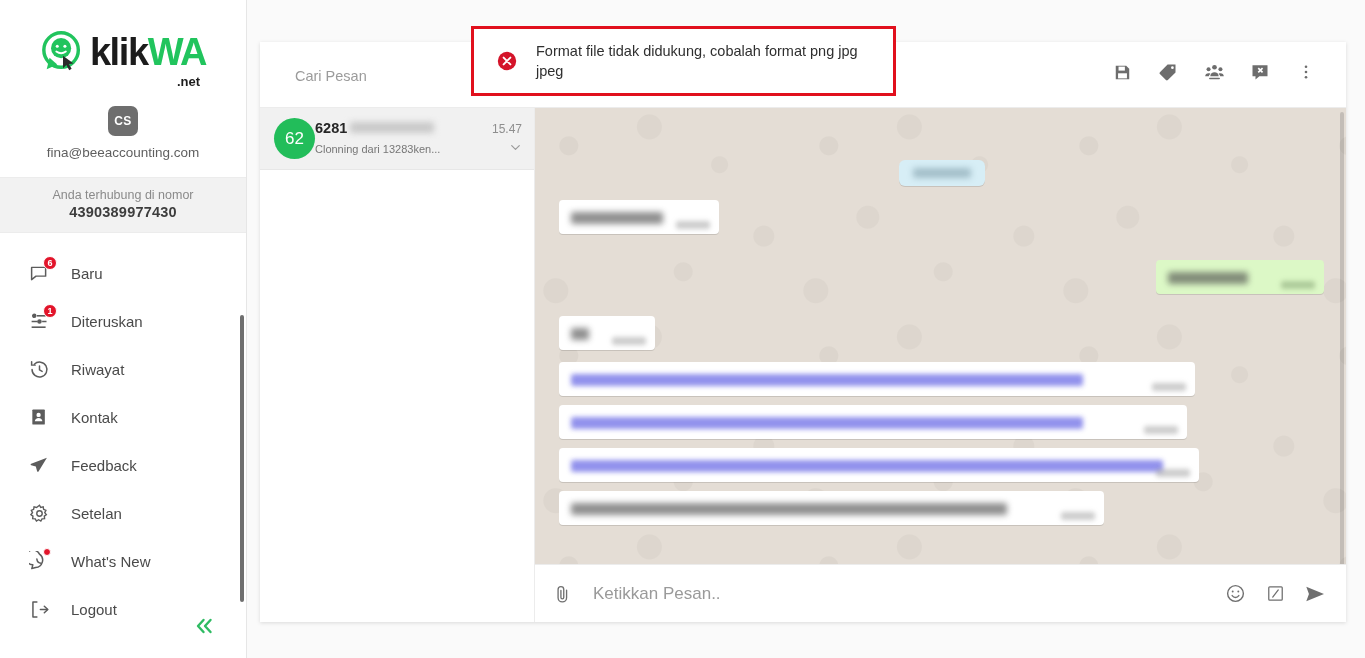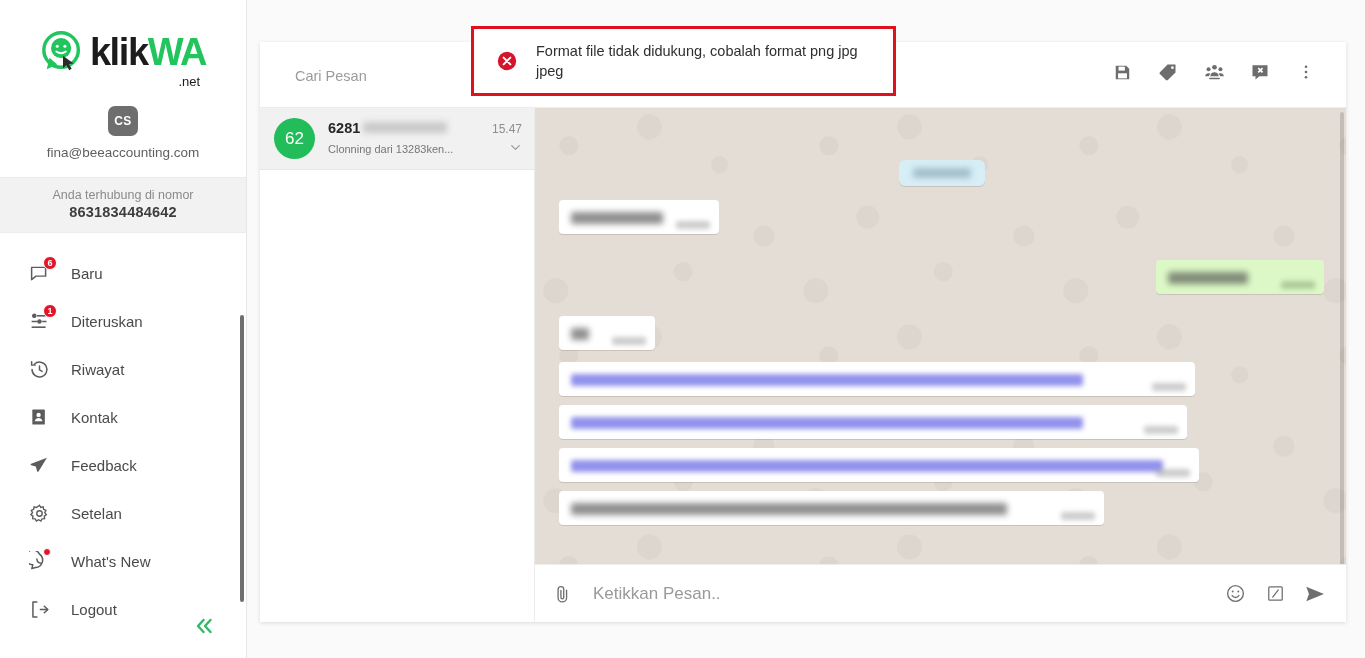--- a/index.html
+++ b/index.html
@@ -39,21 +39,21 @@
   .logo-text {
     position: relative;
     font-size: 38px; font-weight: bold;
     letter-spacing: -1.4px;
     line-height: 1;
     color: #1c1c1c;
   }
   .logo-text .wa { color: #21c45d; }
   .logo-net {
     position: absolute; right: 6px; top: 42px;
-    font-size: 13px; font-weight: normal; color: #1c1c1c;
+    font-size: 13px; font-weight: bold; color: #1c1c1c;
     letter-spacing: 0px;
   }
 
   .avatar-badge {
     width: 30px; height: 30px;
     margin: 28px auto 0;
     background: #6e6e6e;
     border-radius: 7px;
     color: #ffffff;
     font-size: 12px; font-weight: bold;
@@ -184,21 +184,20 @@
   .chat-list {
     position: absolute; left: 0; top: 66px;
     width: 275px; height: 514px;
     background: #ffffff;
     border-right: 1px solid #ececec;
   }
   .chat-item {
     display: flex; align-items: center;
     height: 62px;
     padding: 0 12px 0 14px;
-    gap: 13px;
     background: #f1f1f1;
     cursor: pointer;
     border-bottom: 1px solid #e7e7e7;
   }
   .chat-avatar {
     width: 41px; height: 41px; flex: 0 0 41px;
     border-radius: 50%;
     background: #22bd5a;
     color: #ffffff;
     font-size: 17px;
@@ -402,21 +401,21 @@
         </span>
         <span class="logo-text"><span>klik</span><span class="wa">WA</span><span class="logo-net">.net</span></span>
       </div>
 
       <div class="avatar-badge">CS</div>
       <div class="user-email">fina@beeaccounting.com</div>
     </div>
 
     <div class="connected-box">
       <div class="connected-label">Anda terhubung di nomor</div>
-      <div class="connected-number">8631834484642</div>
+      <div class="connected-number">4390389977430</div>
     </div>
 
     <div class="nav">
 
       <div class="nav-item">
         <span class="nav-icon">
           <svg viewBox="0 0 24 24" width="21" height="21" fill="none" stroke="currentColor" stroke-width="1.7">
             <path d="M3 5h16v10H8l-5 4z" stroke-linejoin="round"></path>
           </svg>
           <span class="nav-badge">6</span>

